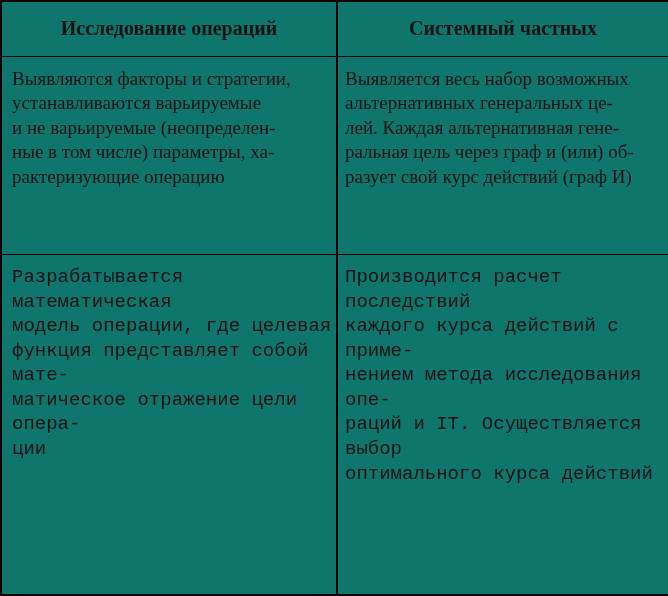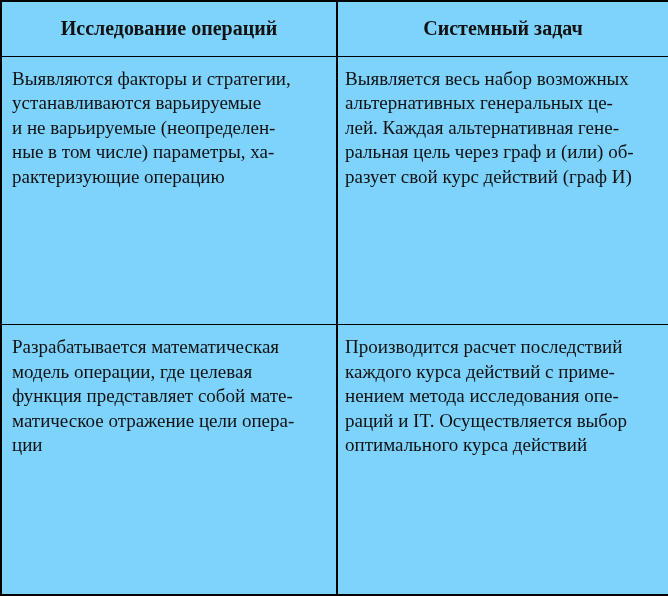--- a/index.html
+++ b/index.html
@@ -1,20 +1,20 @@
 <!DOCTYPE html>
 <html><head>
 <meta charset="utf-8">
 <style>
   html, body { margin: 0; padding: 0; background: #ffffff; }
   .page {
     width: 668px;
     height: 596px;
     box-sizing: border-box;
-    background: #7dd3fc;
+    background: #0f766e;
     overflow: hidden;
   }
   table.cmp {
     border-collapse: collapse;
     table-layout: fixed;
     width: 668px;
     height: 596px;
     border: 2px solid #000000;
     font-family: "Liberation Serif", "DejaVu Serif", serif;
     color: #121212;
@@ -42,36 +42,36 @@
   table.cmp td {
     font-size: 19px;
     line-height: 24.6px;
     padding: 10px 3px 4px 10px;
     white-space: pre-line;
     text-align: left;
   }
   table.cmp td.right-cell { padding-left: 7px; }
   table.cmp tbody tr.r1 { height: 133px; }
   table.cmp tbody tr.r2 { height: 124px; }
-  table.cmp tbody tr.r3 { height: 139px; }
+  table.cmp tbody tr.r3 { height: 139px; font-family: Liberation Mono, monospace; }
   table.cmp tbody tr.r4 { height: 114px; }
 </style>
 </head>
 <body>
 
 <div class="page">
   <table class="cmp">
     <colgroup>
       <col class="c-left">
       <col class="c-right">
     </colgroup>
     <thead>
       <tr>
         <th class="left-cell">Исследование операций</th>
-        <th class="right-cell">Системный задач</th>
+        <th class="right-cell">Системный частных</th>
       </tr>
     </thead>
     <tbody>
       <tr class="r2">
         <td class="left-cell">Выявляются факторы и стратегии,
 устанавливаются варьируемые
 и не варьируемые (неопределен-
 ные в том числе) параметры, ха-
 рактеризующие операцию</td>
         <td class="right-cell">Выявляется весь набор возможных

